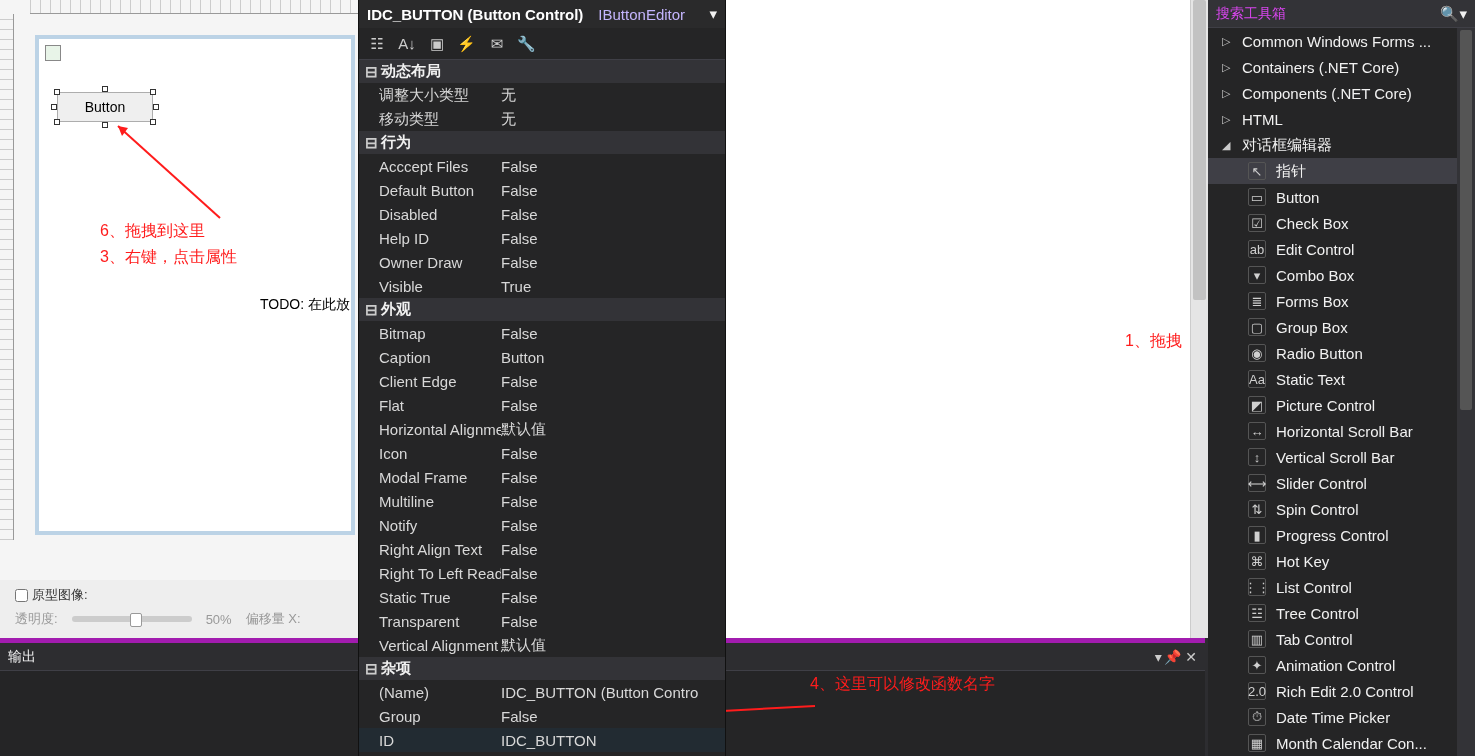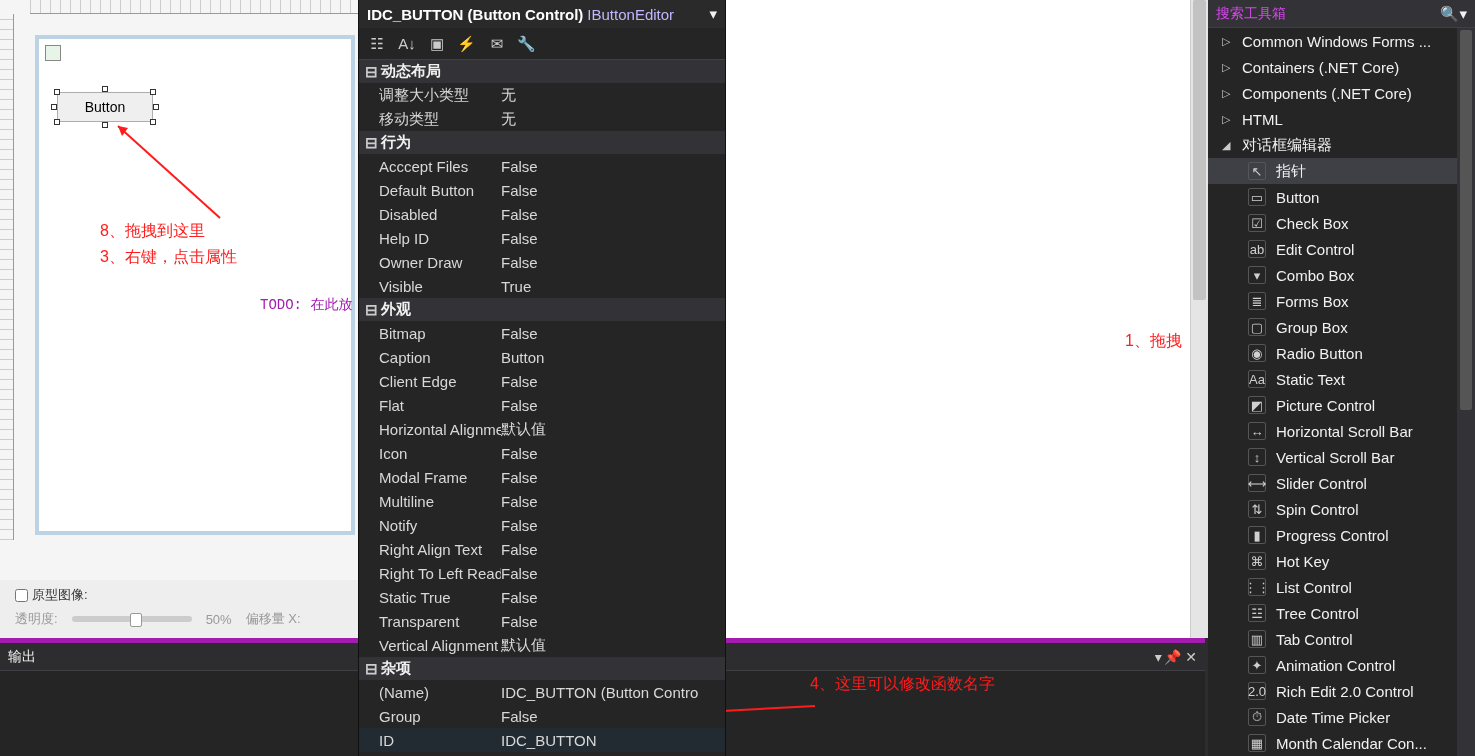--- a/index.html
+++ b/index.html
@@ -6,39 +6,39 @@
 body { width:1475px; height:756px; background:#2d2d30; color:#f1f1f1; position:relative; overflow:hidden; }
 
 
 .designer { position:absolute; left:0; top:0; width:358px; height:580px; background:#f5f5f5; }
 .ruler-h { position:absolute; left:30px; top:0; right:0; height:14px; background:repeating-linear-gradient(90deg,#ccc 0,#ccc 1px,transparent 1px,transparent 10px); border-bottom:1px solid #999; }
 .ruler-v { position:absolute; left:0; top:14px; width:14px; bottom:40px; background:repeating-linear-gradient(0deg,#ccc 0,#ccc 1px,transparent 1px,transparent 10px); border-right:1px solid #999; }
 .dialog-frame { position:absolute; left:35px; top:35px; width:320px; height:500px; background:#fff; border:4px solid #bcd3e6; }
 .dialog-frame .sq { position:absolute; left:6px; top:6px; width:16px; height:16px; border:1px solid #888; background:#e8f4e8; }
 .btn-ctrl { position:absolute; left:57px; top:92px; width:96px; height:30px; border:1px solid #adadad; background:#efefef; color:#000; font-size:14px; text-align:center; line-height:28px; }
 .handle { position:absolute; width:6px; height:6px; background:#fff; border:1px solid #333; }
-.todo { position:absolute; left:260px; top:296px; color:#a21caf; font-size:14px;font-family:Liberation Mono, monospace; }
+.todo { position:absolute; left:260px; top:296px; color:#000000; font-size:14px; }
 .annot { position:absolute; color:#ff1c1c; font-size:16px; white-space:nowrap; line-height:1.6; }
 .arrow-red { position:absolute; pointer-events:none; }
 
 
 .proto-bar { position:absolute; left:0; top:580px; width:358px; height:58px; background:#eee; color:#333; font-size:13px; padding:6px 15px; }
 .proto-bar input[type=checkbox]{ vertical-align:middle; margin-right:4px; }
 .proto-bar .rowb { display:flex; align-items:center; gap:14px; margin-top:6px; color:#999; }
 .proto-bar .slider { width:120px; height:6px; background:#ccc; position:relative; border-radius:3px; }
 .proto-bar .slider::after { content:""; position:absolute; left:58px; top:-3px; width:10px; height:12px; background:#fff; border:1px solid #999; border-radius:2px; }
 
 .output { position:absolute; left:0; top:638px; width:1205px; height:118px; background:#252526; border-top:5px solid #a21caf; }
 .output .hdr { display:flex; align-items:center; justify-content:space-between; padding:4px 8px; font-size:14px; background:#2d2d30; border-bottom:1px solid #3f3f46; height:28px;}
 .output .src { display:flex; align-items:center; gap:10px; padding:6px 10px; font-size:14px;justify-content:center; }
 .output .src select { background:#333337; color:#fff; border:1px solid #555; padding:2px 6px; font-size:14px; }
 
 
 .props { position:absolute; left:358px; top:0; width:368px; height:756px; background:#252526; border-left:1px solid #111; border-right:1px solid #111; font-size:15px; }
-.props .title { display:flex; align-items:center; gap:4px; padding:2px 8px; height:28px; background:#2a2a2b; }
+.props .title { display:flex; align-items:center; gap:15px; padding:2px 8px; height:28px; background:#2a2a2b; }
 .props .title b { font-size:15px; color:#fff; }
 .props .title .sel { color:#c4b5fd; flex:1; }
 .props .toolbar { display:flex; gap:10px; padding:4px 8px; height:32px; align-items:center; border-bottom:1px solid #3f3f46;}
 .props .toolbar .ticon { width:20px; height:20px; display:flex; align-items:center; justify-content:center; color:#ccc; }
 .props .cat { display:flex; align-items:center; gap:4px; background:#333337; padding:2px 6px; font-weight:bold; }
 .props .cat .ex { width:12px; text-align:center; color:#ccc; }
 .props .row { display:flex; height:24px; align-items:center; }
 .props .row .k { width:142px; padding-left:20px; color:#d8d8d8; overflow:hidden; white-space:nowrap; }
 .props .row .v { flex:1; color:#d8d8d8; overflow:hidden; white-space:nowrap; }
 .props .row.editing { background:#0e639c1a; }
@@ -79,21 +79,21 @@
   <div class="handle" style="left:102px;top:122px"></div>
   <div class="handle" style="left:150px;top:119px"></div>
   <div class="handle" style="left:51px;top:104px"></div>
   <div class="handle" style="left:153px;top:104px"></div>
 
   <svg class="arrow-red" style="left:110px;top:118px" width="120" height="110">
     <line x1="110" y1="100" x2="8" y2="8" stroke="#ff1c1c" stroke-width="2"></line>
     <polygon points="8,8 18,10 12,18" fill="#ff1c1c"></polygon>
   </svg>
   <div class="annot" style="left:100px;top:218px">
-    <div>8、拖拽到这里</div>
+    <div>6、拖拽到这里</div>
     <div>3、右键，点击属性</div>
   </div>
   <div class="todo">TODO: 在此放</div>
 </div>
 
 <div class="proto-bar">
   <label><input type="checkbox" style=""><span>原型图像:</span></label>
   <div class="rowb">
     <span>透明度:</span>
     <div class="slider"></div>

